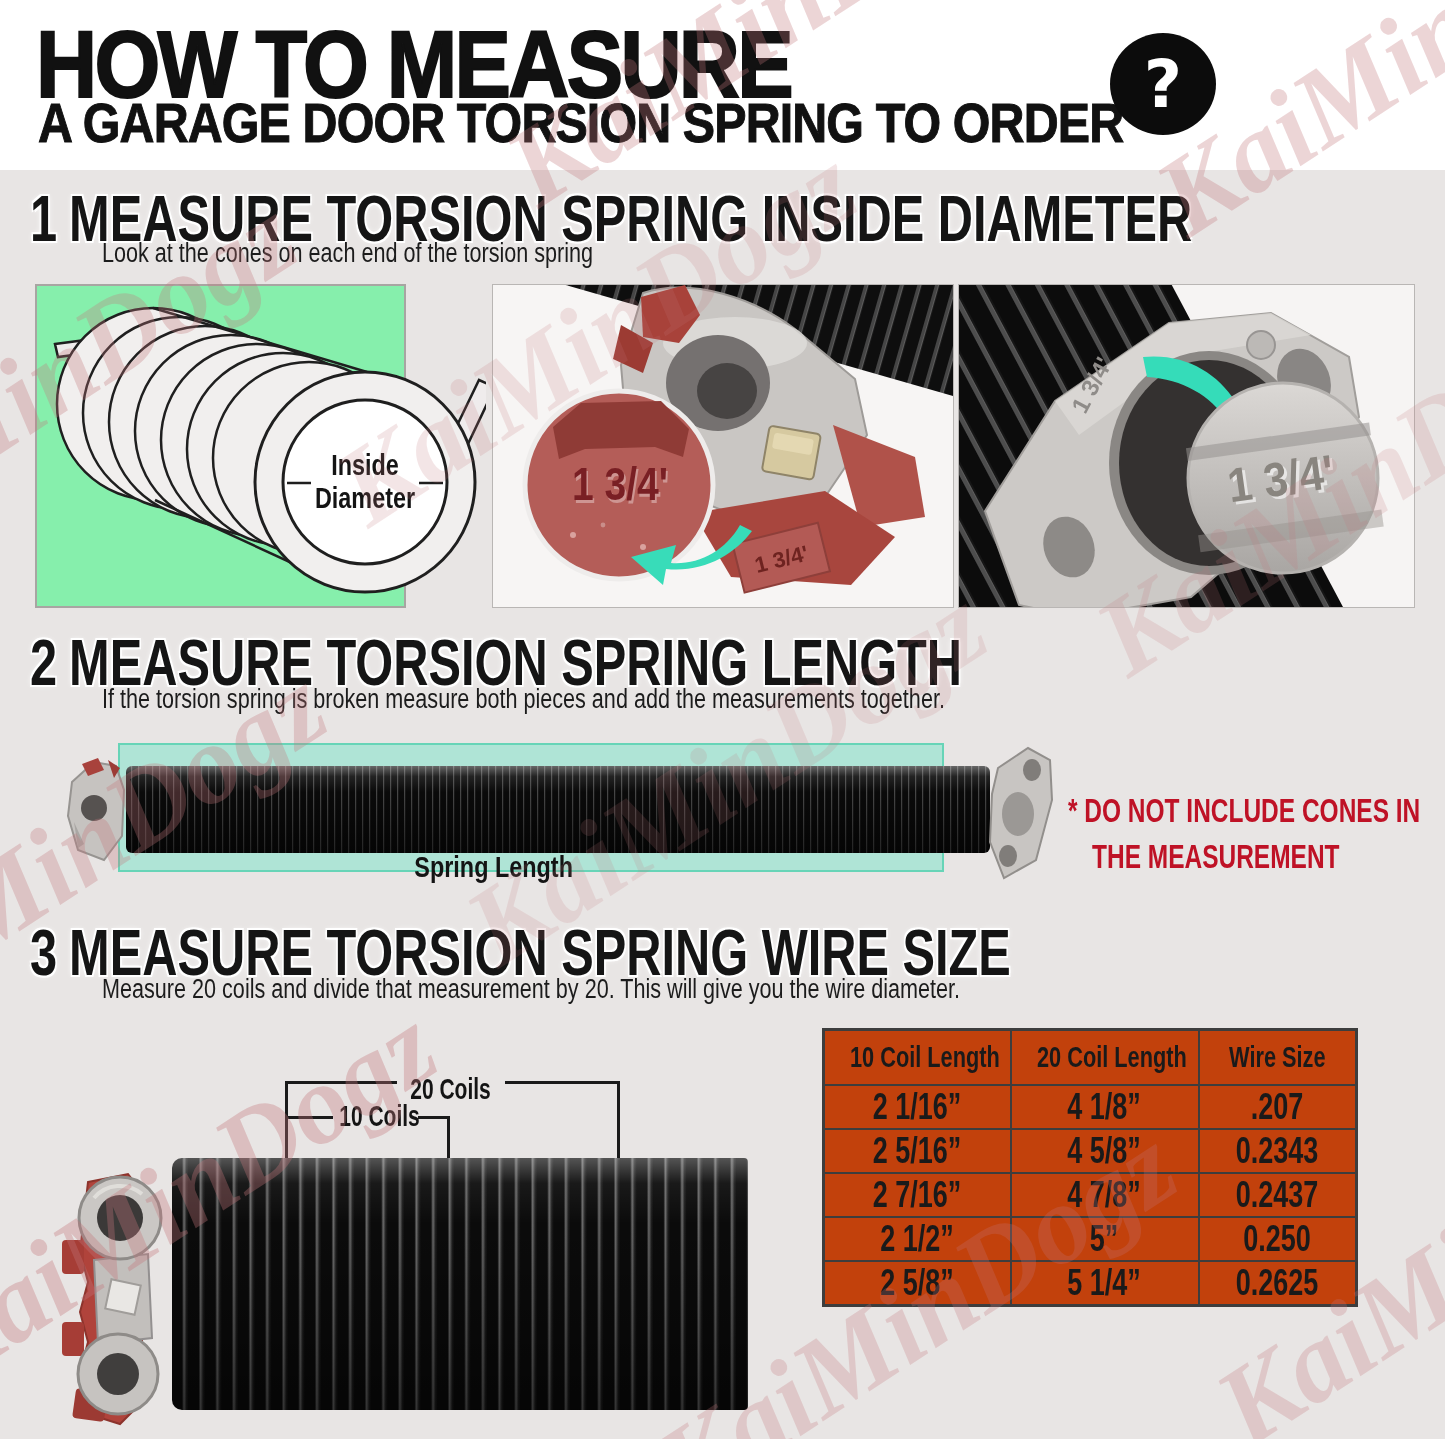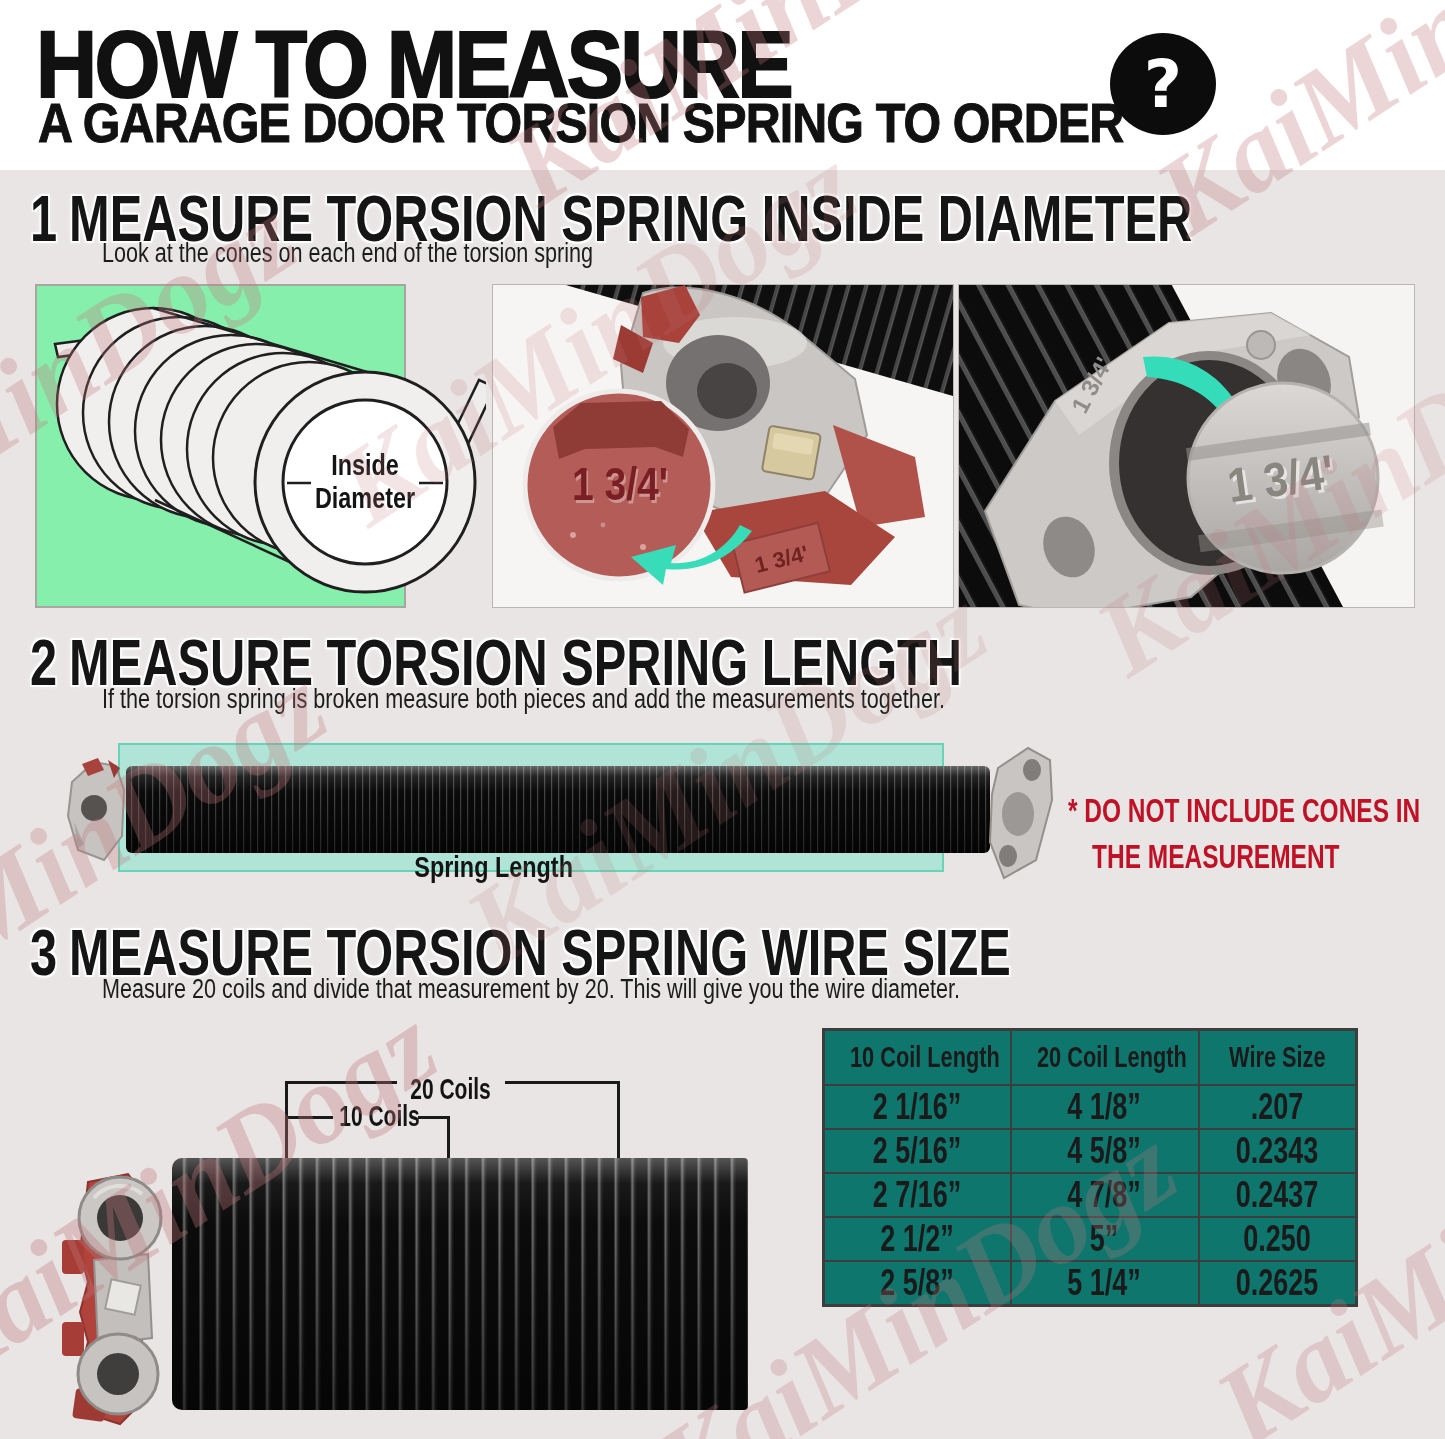--- a/index.html
+++ b/index.html
@@ -57,21 +57,21 @@
   .bracket-label .cond{transform:scaleX(.7);}
   .cone-3{position:absolute;left:58px;top:1162px;}
   .coil-3{position:absolute;left:172px;top:1158px;width:576px;height:252px;border-radius:10px 4px 4px 10px;
           background:
             linear-gradient(180deg,rgba(255,255,255,.30) 0%,rgba(255,255,255,.06) 10%,rgba(255,255,255,0) 26%,rgba(0,0,0,.28) 68%,rgba(0,0,0,.5) 100%),
             repeating-linear-gradient(90deg,#0b0b0b 0px,#0b0b0b 10px,#6b6b6b 12px,#1f1f1f 14.5px,#0b0b0b 16.6px);}
 
   
   .wire-table{position:absolute;left:822px;top:1028px;width:533px;border-collapse:collapse;
               table-layout:fixed;border:3px solid #3d3d3d;}
-  .wire-table th,.wire-table td{border:2px solid #3d3d3d;background:#0f766e;text-align:center;
+  .wire-table th,.wire-table td{border:2px solid #3d3d3d;background:#c2410c;text-align:center;
               vertical-align:middle;color:#1a1a1a;padding:0;}
   .wire-table th{height:53px;font-size:29px;font-weight:bold;}
   .wire-table td{height:42px;font-size:36px;font-weight:bold;}
   .wire-table col:nth-child(1){width:187px;}
   .wire-table col:nth-child(2){width:188px;}
   .wire-table col:nth-child(3){width:158px;}
   .wire-table .cond{transform:scaleX(.75);}
 
   
   .wm{position:absolute;font-family:"Liberation Serif",serif;font-style:italic;font-weight:bold;

